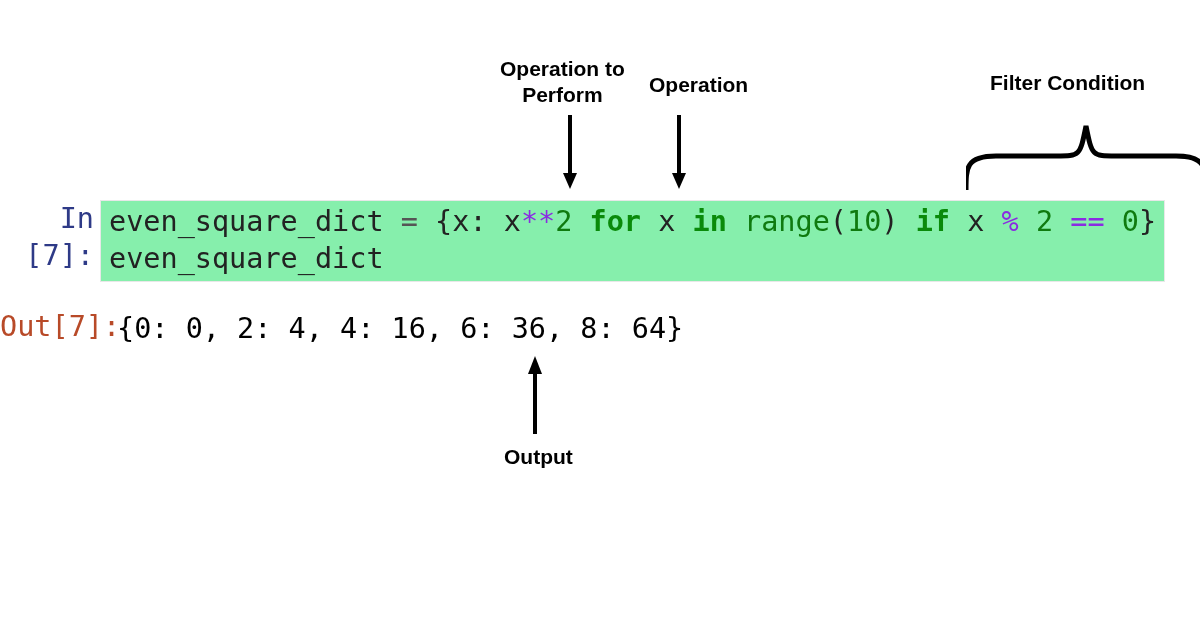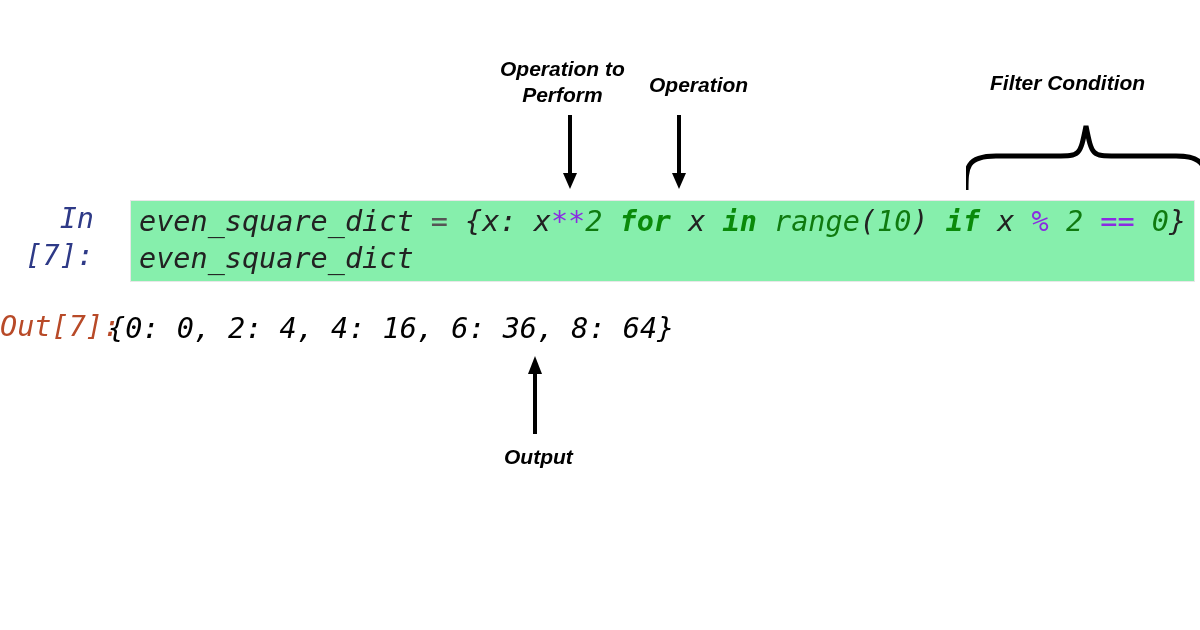--- a/index.html
+++ b/index.html
@@ -8,21 +8,20 @@
     width: 1200px;
     height: 630px;
     background: #ffffff;
     font-family: Arial, Helvetica, sans-serif;
     overflow: hidden;
   }
   .canvas {
     position: relative;
     width: 1200px;
     height: 630px;
-    font-style: italic;
   }
   .label {
     position: absolute;
     font-weight: 700;
     font-size: 21px;
     color: #000;
     text-align: center;
     line-height: 1.25;
     white-space: pre;
   }
@@ -50,20 +49,21 @@
 
   .code-block {
     background: #86efac;
     border: 1px solid #e8e8e8;
     padding: 2px 8px 4px 8px;
     white-space: pre;
   }
   .output-block {
     padding: 2px 8px;
     white-space: pre;
+    margin-left: 9px;
   }
 
   
   .tok-name   { color: #222; }
   .tok-op     { color: #555; }
   .tok-punct  { color: #222; }
   .tok-num    { color: #0f7a0f; }
   .tok-star   { color: #8a2be2; }
   .tok-kw     { color: #0a8a0a; font-weight: 600; }
   .tok-builtin{ color: #0f7a0f; }
@@ -101,21 +101,21 @@
 <svg class="brace-svg" style="left:966px; top:108px;" width="240" height="82" viewBox="0 0 240 82">
   <path d="M 0 82
            C 0 60, 0 48, 30 48
            L 90 48
            C 114 48, 114 48, 120 18
            C 126 48, 126 48, 150 48
            L 210 48
            C 240 48, 240 60, 240 82" fill="none" stroke="#000" stroke-width="5" stroke-linecap="round"></path>
 </svg>
 
-<div class="cell-row" style="top:200px;gap:30px;">
+<div class="cell-row" style="top:200px;">
   <div class="prompt in">In [7]:</div>
   <div class="code-block"><span class="tok-name">even_square_dict</span><span class="tok-op"> = </span><span class="tok-punct">{</span><span class="tok-name">x</span><span class="tok-punct">: </span><span class="tok-name">x</span><span class="tok-star">**</span><span class="tok-num">2</span><span> </span><span class="tok-kw">for</span><span> </span><span class="tok-name">x</span><span> </span><span class="tok-kw">in</span><span> </span><span class="tok-builtin">range</span><span class="tok-punct">(</span><span class="tok-num">10</span><span class="tok-punct">)</span><span> </span><span class="tok-kw">if</span><span> </span><span class="tok-name">x</span><span> </span><span class="tok-mod">%</span><span> </span><span class="tok-num">2</span><span> </span><span class="tok-eq">==</span><span> </span><span class="tok-num">0</span><span class="tok-punct">}</span>
 <span class="tok-name">even_square_dict</span></div>
 </div>
 
 <div class="cell-row" style="top:308px;">
   <div class="prompt out">Out[7]:</div>
   <div class="output-block">{0: 0, 2: 4, 4: 16, 6: 36, 8: 64}</div>
 </div>
 

